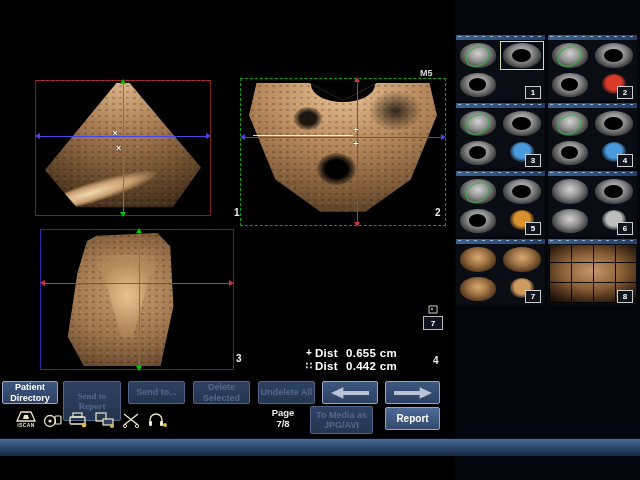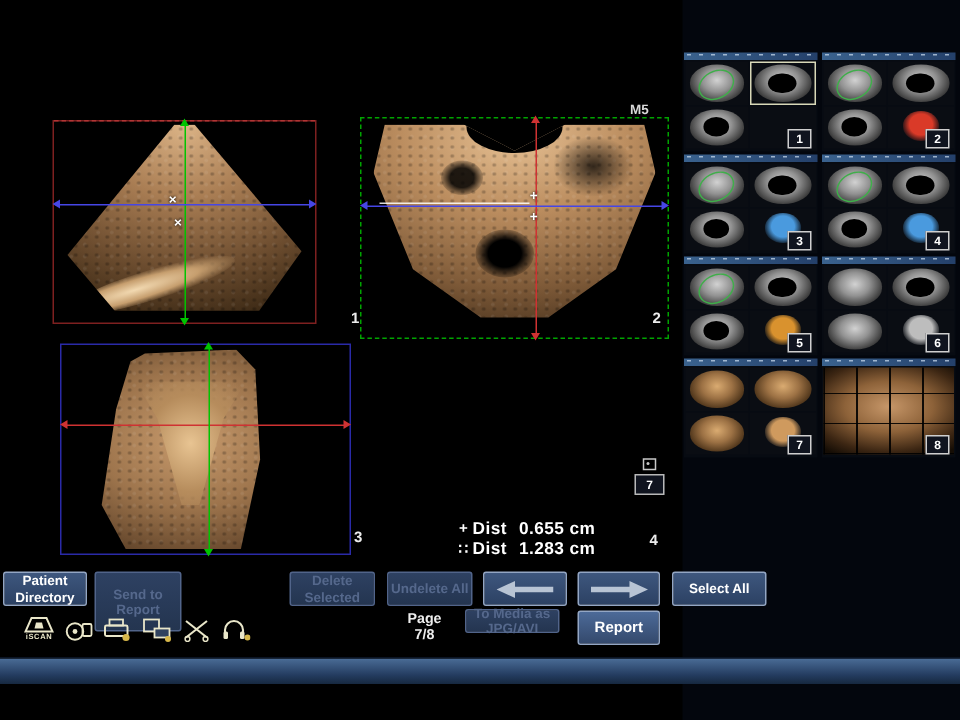--- a/index.html
+++ b/index.html
@@ -199,21 +199,21 @@
 
   <div class="meas">
     <div class="row">
       <span class="mk">+</span>
       <span class="lb">Dist</span>
       <span>0.655 cm</span>
     </div>
     <div class="row">
       <span class="mk">∷</span>
       <span class="lb">Dist</span>
-      <span>1.283 cm</span>
+      <span>0.442 cm</span>
     </div>
   </div>
 
   <div class="sidebar">
     <div class="thumb v1" style="left: 1px; top: 35px; --accent: #9a9a9a;">
       <div class="strip"></div>
       <div class="q q1">
           <div class="blob"></div>
           <div class="arc"></div>
         </div>
@@ -340,37 +340,37 @@
     <div class="thumb v8" style="left: 93px; top: 239px; --accent: #cf9a5e;">
       <div class="strip"></div>
 
       <div class="gridfill"></div>
       <div class="badge">8</div>
     </div>
   </div>
 
   <div class="btn" style="left:2px;top:381px;width:56px;height:23px;">Patient
 Directory</div>
-  <div class="btn disabled" style="left:63px;top:381px;width:58px;height:40px;">Send to
+  <div class="btn disabled" style="left:63px;top:381px;width:58px;height:40px;font-family:Liberation Serif, serif;">Send to
 Report</div>
+  <div class="btn disabled" style="left:128px;top:381px;width:57px;height:23px;">Send to...</div>
   <div class="btn disabled" style="left:193px;top:381px;width:57px;height:23px;">Delete
 Selected</div>
   <div class="btn disabled" style="left:258px;top:381px;width:57px;height:23px;">Undelete All</div>
 
   <div class="btn" style="left:322px;top:381px;width:56px;height:23px;">
     <svg class="arrow-glyph" width="38" height="12" viewBox="0 0 40 12">
       <path d="M0 6 L13 0 V4 H40 V8 H13 V12 Z" fill="#b8c4d4"></path>
     </svg>
   </div>
   <div class="btn" style="left:385px;top:381px;width:55px;height:23px;">
     <svg class="arrow-glyph" width="38" height="12" viewBox="0 0 40 12">
       <path d="M40 6 L27 0 V4 H0 V8 H27 V12 Z" fill="#b8c4d4"></path>
     </svg>
   </div>
-  <div class="btn" style="left:448px;top:381px;width:63px;height:23px;">Select All</div>
 
   <div class="icon-row">
     <div class="icon-col">
       <svg width="20" height="12" viewBox="0 0 20 12">
         <path d="M5 1 H15 L19 10 H1 Z" fill="none" stroke="#e9e6c9" stroke-width="1.3"></path>
         <path d="M8 4 H12 L13 8 H7 Z" fill="#e9e6c9"></path>
       </svg>
       <span class="iscan-label">iSCAN</span>
     </div>
     <svg width="19" height="16" viewBox="0 0 19 16">
@@ -396,18 +396,18 @@
     <svg width="20" height="16" viewBox="0 0 20 16">
       <path d="M3 11 V8 a6 6 0 0 1 12 0 V11" fill="none" stroke="#e9e6c9" stroke-width="1.4"></path>
       <rect x="2" y="9" width="3" height="5" rx="1" fill="#e9e6c9"></rect>
       <rect x="13" y="9" width="3" height="5" rx="1" fill="#e9e6c9"></rect>
       <circle cx="18" cy="13" r="2" fill="#d8b84a"></circle>
     </svg>
   </div>
 
   <div class="page"><span>Page</span><br><span>7/8</span></div>
 
-  <div class="btn disabled" style="left:310px;top:406px;width:63px;height:16px;">To Media as
+  <div class="btn disabled" style="left:310px;top:406px;width:63px;height:28px;">To Media as
 JPG/AVI</div>
   <div class="btn lit" style="left:385px;top:407px;width:55px;height:23px;font-size:10px;">Report</div>
 
   <div class="bottom-strip"></div>
 </div>
 
 </body></html>

